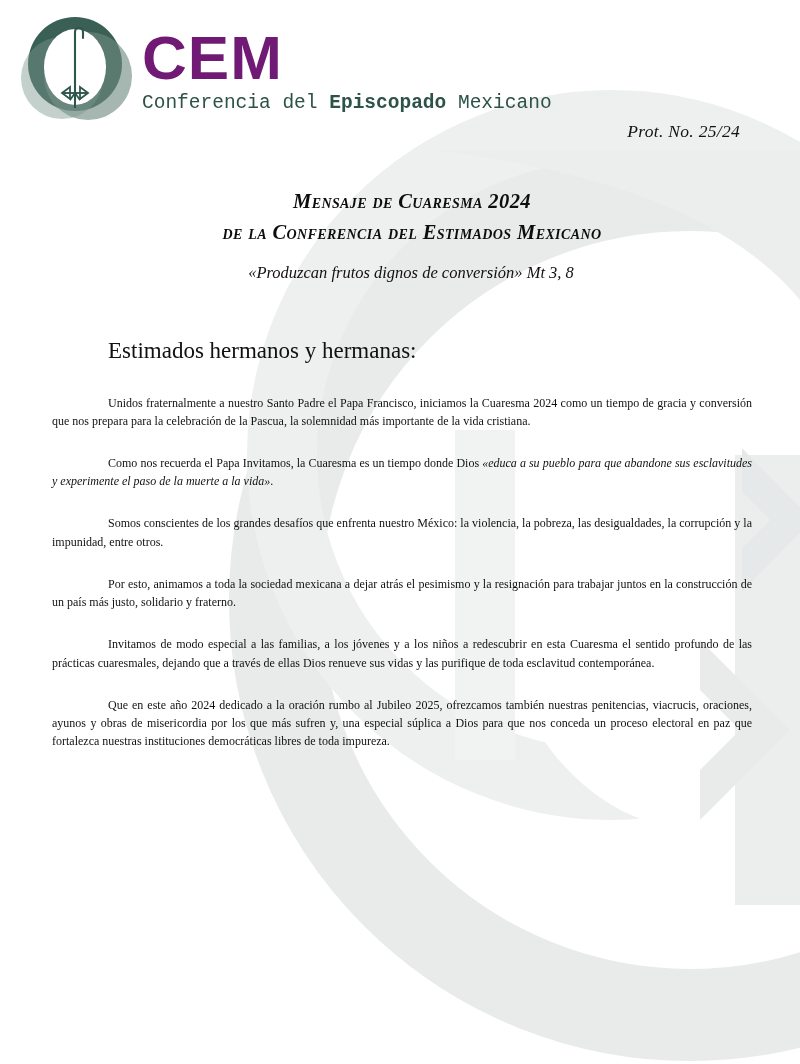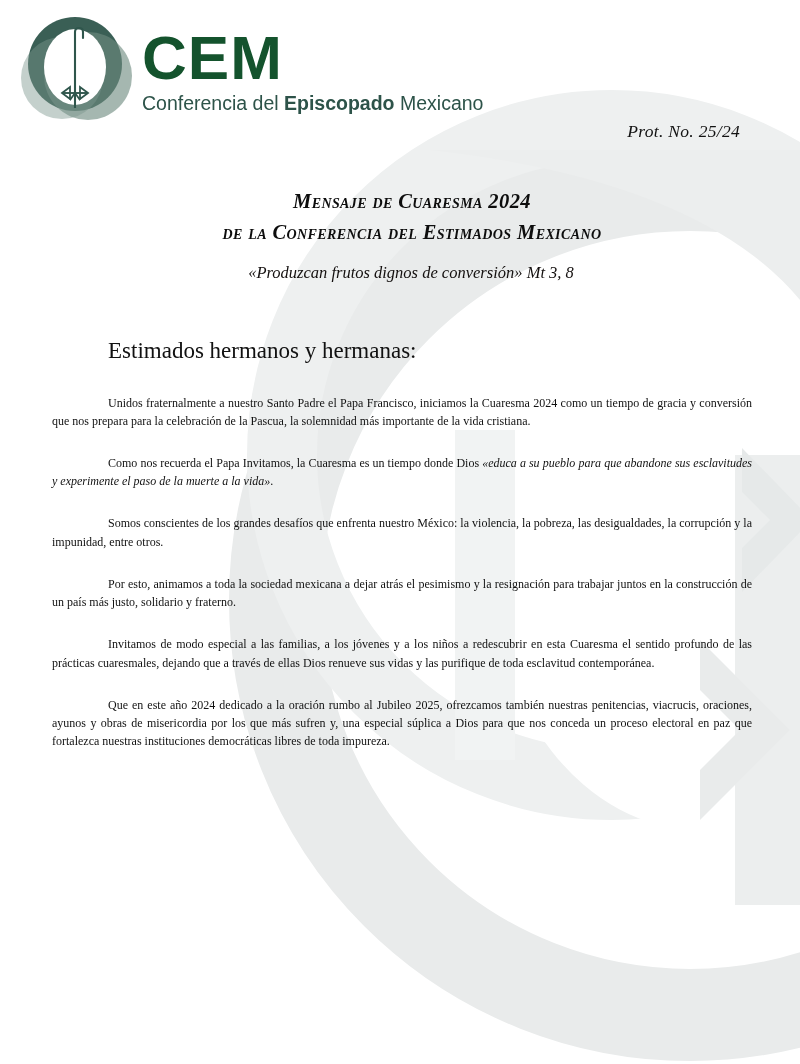--- a/index.html
+++ b/index.html
@@ -45,24 +45,24 @@
     flex-direction: column;
     justify-content: center;
     padding-top: 4px;
   }
   .logo-cem {
     font-family: "Liberation Sans", "DejaVu Sans", sans-serif;
     font-weight: bold;
     font-size: 62px;
     line-height: 0.95;
     letter-spacing: 1px;
-    color: #14532d;
+    color: #701a75;
   }
   .logo-sub {
-    font-family: Liberation Sans, sans-serif;
+    font-family: Liberation Mono, monospace;
     font-size: 19.5px;
     line-height: 1.2;
     color: #2d5349;
     margin-top: 4px;
     white-space: nowrap;
   }
   .logo-sub b { font-weight: bold; }
 
   
   .prot {

